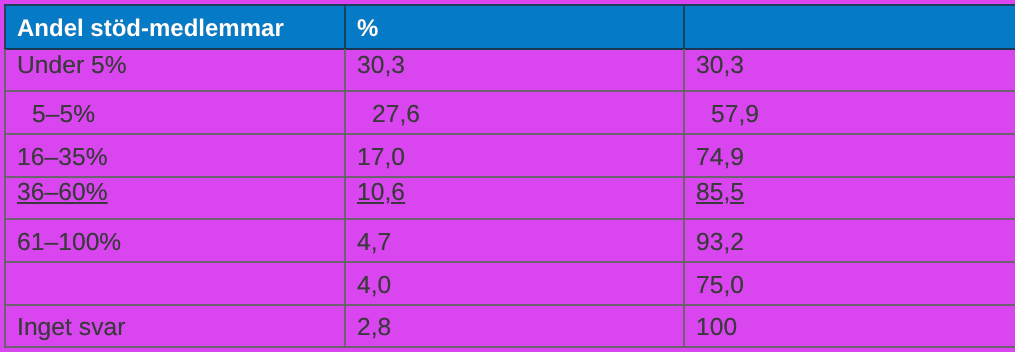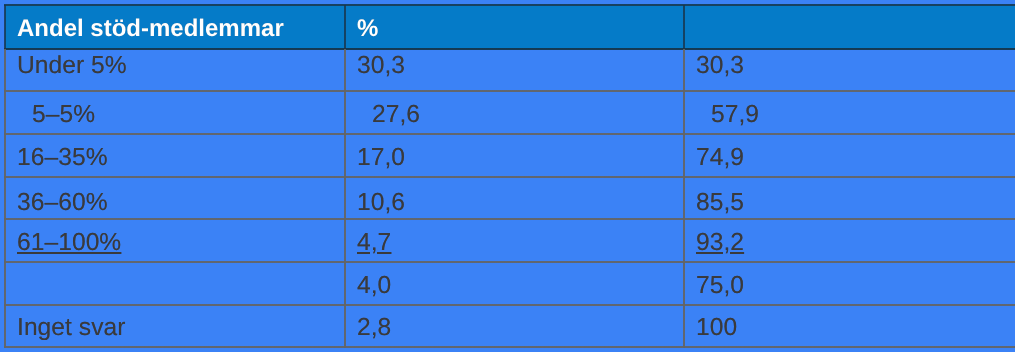--- a/index.html
+++ b/index.html
@@ -13,21 +13,21 @@
     height: 352px;
     overflow: hidden;
     font-family: "Liberation Sans", sans-serif;
     text-rendering: geometricPrecision;
     -webkit-font-smoothing: antialiased;
   }
   .page {
     position: relative;
     width: 1015px;
     height: 352px;
-    background: #3b82f6;
+    background: #d946ef;
     overflow: hidden;
   }
 
   
   .table-wrap {
     position: absolute;
     left: 4px;
     top: 5.6px;
     width: 1075px;
     height: 342.2px;
@@ -59,22 +59,22 @@
     font-size: 24px;
     top: 11.3px;
   }
   .c1 { left: 12.5px; }
   .c2 { left: 353.1px; }
   .c3 { left: 692.4px; }
 
   .r0 { top: 48px; }
   .r1 { top: 97.65px; margin-left: 15px; }
   .r2 { top: 140.3px; }
-  .r3 { top: 185px; }
-  .r4 { top: 225.6px; text-decoration: underline; }
+  .r3 { top: 175px; text-decoration: underline; }
+  .r4 { top: 225.6px; }
   .r5 { top: 268.25px; }
   .r6 { top: 310.9px; }
 
   
   .hline {
     position: absolute;
     left: 0;
     width: 100%;
     height: 4px;
     background: linear-gradient(to bottom,

